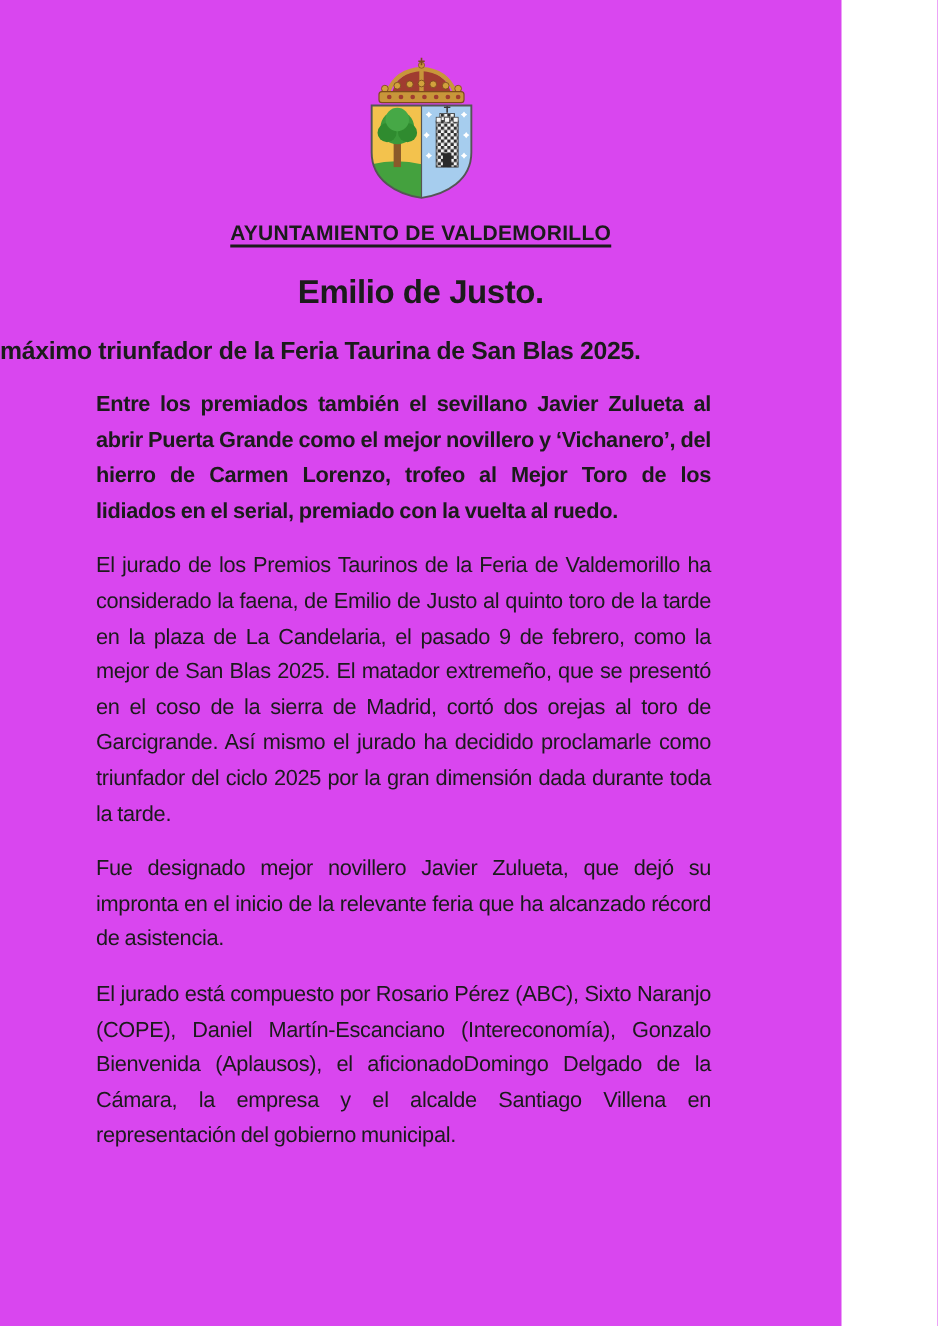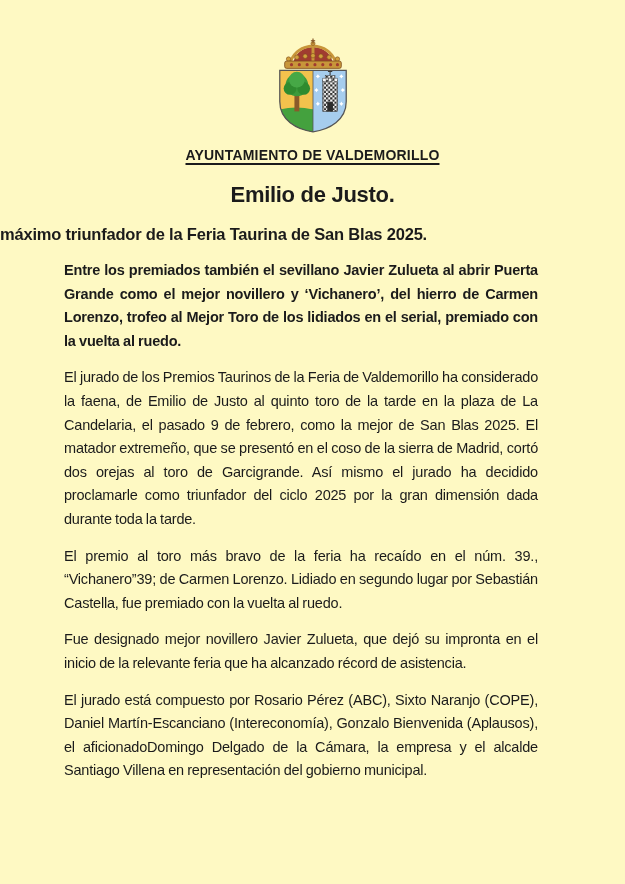--- a/index.html
+++ b/index.html
@@ -5,23 +5,23 @@
   html, body { margin: 0; padding: 0; }
   body {
     width: 625px; height: 884px;
     background: #ffffff;
     font-family: "Liberation Sans", sans-serif;
     color: #1b1b1b;
     -webkit-font-smoothing: antialiased;
   }
   .page {
     position: relative;
-    width: 625px; height: 884px;
+    width: 561px; height: 884px;
     overflow: hidden;
-    background: #fef9c3;
+    background: #d946ef;
   }
   .crest {
     display: block;
     margin: 36px auto 0 auto;
     width: 86px; height: 98px;
   }
   .org {
     margin: 13px 0 0 0;
     text-align: center;
     font-size: 14px;
@@ -145,18 +145,17 @@
     <span>AYUNTAMIENTO DE VALDEMORILLO</span>
   </div>
 
   <h1 class="doc-title">Emilio de Justo.</h1>
 
   <h2 class="doc-subtitle">máximo triunfador de la Feria Taurina de San Blas 2025.</h2>
 
   <div class="content">
     <p class="lead">Entre los premiados también el sevillano Javier Zulueta al abrir Puerta Grande como el mejor novillero y ‘Vichanero’, del hierro de Carmen Lorenzo, trofeo al Mejor Toro de los lidiados en el serial, premiado con la vuelta al ruedo.</p>
     <p>El jurado de los Premios Taurinos de la Feria de Valdemorillo ha considerado la faena, de Emilio de Justo al quinto toro de la tarde en la plaza de La Candelaria, el pasado 9 de febrero, como la mejor de San Blas 2025. El matador extremeño, que se presentó en el coso de la sierra de Madrid, cortó dos orejas al toro de Garcigrande. Así mismo el jurado ha decidido proclamarle como triunfador del ciclo 2025 por la gran dimensión dada durante toda la tarde.</p>
-    <p>El premio al toro más bravo de la feria ha recaído en el núm. 39., “Vichanero”39; de Carmen Lorenzo. Lidiado en segundo lugar por Sebastián Castella, fue premiado con la vuelta al ruedo.</p>
     <p>Fue designado mejor novillero Javier Zulueta, que dejó su impronta en el inicio de la relevante feria que ha alcanzado récord de asistencia.</p>
     <p>El jurado está compuesto por Rosario Pérez (ABC), Sixto Naranjo (COPE), Daniel Martín-Escanciano (Intereconomía), Gonzalo Bienvenida (Aplausos), el aficionadoDomingo Delgado de la Cámara, la empresa y el alcalde Santiago Villena en representación del gobierno municipal.</p>
   </div>
 
 </div>
 
 </body></html>

